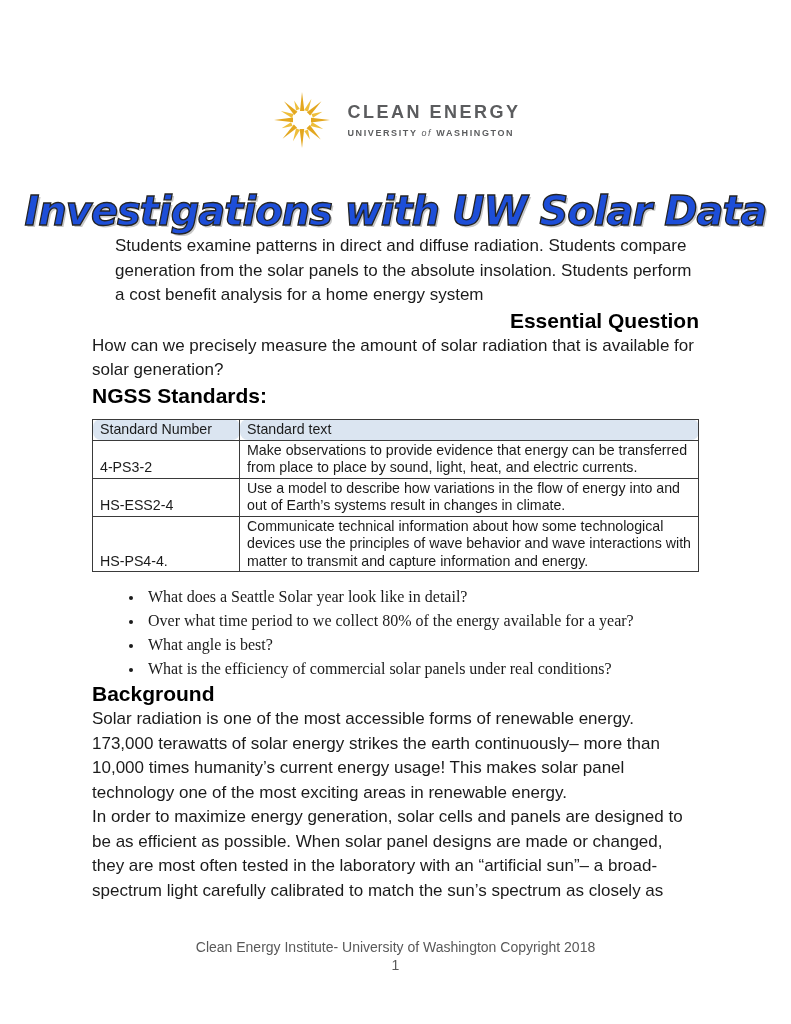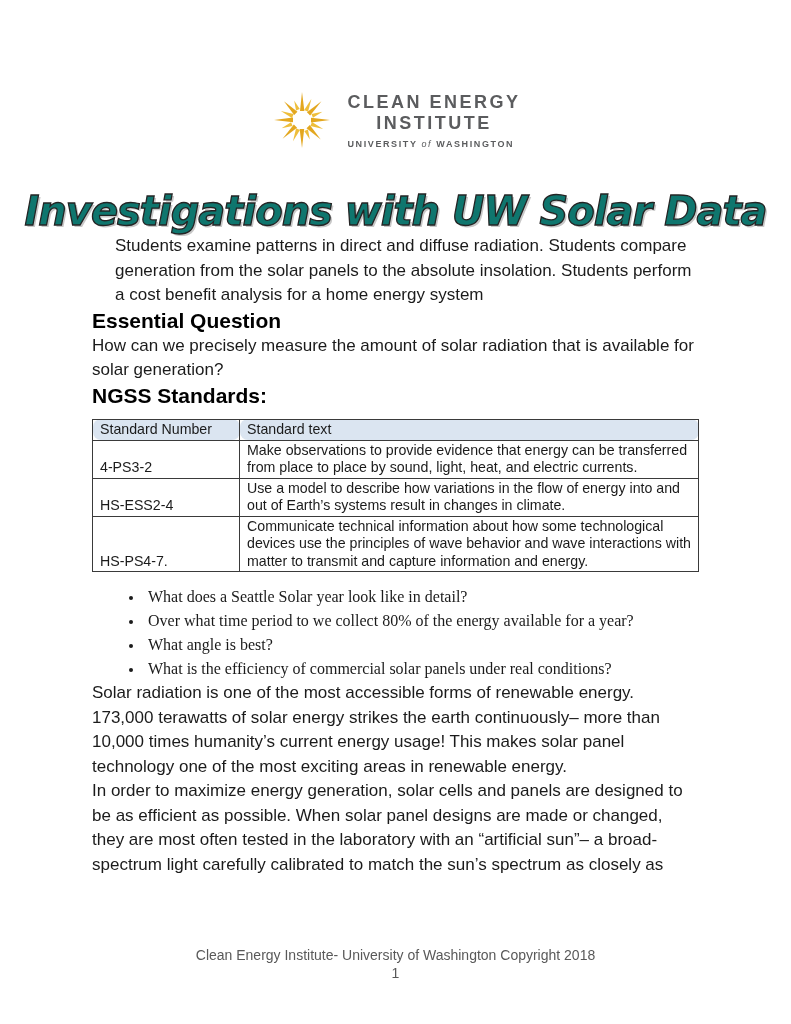--- a/index.html
+++ b/index.html
@@ -44,37 +44,37 @@
 
   
   .doc-title {
     margin: 34px 0 0 0;
     text-align: center;
     font-family: "DejaVu Sans", sans-serif;
     font-style: italic;
     font-weight: 700;
     font-size: 40px;
     line-height: 46px;
-    color: #0f766e;
+    color: #1d4ed8;
     -webkit-text-stroke: 1.3px #242424;
     text-shadow: 2px 2px 0 #c8c8c8;
     letter-spacing: -1px;
   }
 
   
   .content { margin: 0 92px; }
   h2.sect {
     font-size: 21px;
     font-weight: 700;
     color: #000000;
     line-height: 26px;
     margin: 0;
   }
   .sect-overview  { margin-top: 25px; }
-  .sect-eq        { margin-top: 8px; }
+  .sect-eq        { margin-top: 8px; text-align: right; }
   .sect-ngss      { margin-top: 21px; }
   .sect-bg        { margin-top: 8px; }
 
   p.body {
     font-size: 17px;
     line-height: 24.5px;
     margin: 0;
     color: #1b1b1b;
   }
   .overview-body { margin-top: 7px; padding-left: 23px; padding-right: 6px; }
@@ -114,21 +114,21 @@
     line-height: 24px;
     color: #1b1b1b;
   }
   ul.questions li { padding-left: 4px; margin: 0; }
   ul.questions li::marker { font-size: 13px; }
 
   
   .footer {
     position: absolute;
     left: 0; right: 0;
-    bottom: 42px;
+    bottom: 50px;
     text-align: center;
     color: #595959;
     font-size: 14px;
     line-height: 18px;
   }
 </style>
 </head>
 <body>
 
 <div class="page">
@@ -181,21 +181,20 @@
         <g transform="rotate(316)">
             <path d="M-2.2,-9 L0,-26 L2.4,-9 Z"></path>
           </g>
         <g transform="rotate(338)">
             <path d="M-2,-11 L0,-21 L2,-11 Z" fill="#EEBE3A"></path>
           </g>
       </g>
     </svg>
     <div class="logo-text">
       <span class="logo-line">CLEAN ENERGY</span>
-      <span class="logo-line">INSTITUTE</span>
       <span class="logo-sub"><span>UNIVERSITY</span> <span class="of">of</span> <span>WASHINGTON</span></span>
     </div>
   </div>
 
   <h1 class="doc-title">Investigations with UW Solar Data</h1>
 
   <div class="content">
 
     <p class="body overview-body">Students examine patterns in direct and diffuse radiation. Students compare generation from the solar panels to the absolute insolation. Students perform a cost benefit analysis for a home energy system</p>
 
@@ -214,33 +213,34 @@
       <tbody>
         <tr>
           <td class="col-num">4-PS3-2</td>
           <td>Make observations to provide evidence that energy can be transferred from place to place by sound, light, heat, and electric currents.</td>
         </tr>
         <tr>
           <td class="col-num">HS-ESS2-4</td>
           <td>Use a model to describe how variations in the flow of energy into and out of Earth’s systems result in changes in climate.</td>
         </tr>
         <tr>
-          <td class="col-num">HS-PS4-7.</td>
+          <td class="col-num">HS-PS4-4.</td>
           <td>Communicate technical information about how some technological devices use the principles of wave behavior and wave interactions with matter to transmit and capture information and energy.</td>
         </tr>
       </tbody>
     </table>
 
     <ul class="questions">
       <li>What does a Seattle Solar year look like in detail?</li>
       <li>Over what time period to we collect 80% of the energy available for a year?</li>
       <li>What angle is best?</li>
       <li>What is the efficiency of commercial solar panels under real conditions?</li>
     </ul>
 
+    <h2 class="sect sect-bg">Background</h2>
     <p class="body bg-p1">Solar radiation is one of the most accessible forms of renewable energy. 173,000 terawatts of solar energy strikes the earth continuously– more than 10,000 times humanity’s current energy usage! This makes solar panel technology one of the most exciting areas in renewable energy.</p>
     <p class="body bg-p2">In order to maximize energy generation, solar cells and panels are designed to be as efficient as possible. When solar panel designs are made or changed, they are most often tested in the laboratory with an “artificial sun”– a broad-spectrum light carefully calibrated to match the sun’s spectrum as closely as</p>
 
   </div>
 
   <div class="footer">
     <div>Clean Energy Institute- University of Washington Copyright 2018</div>
     <div>1</div>
   </div>
 

